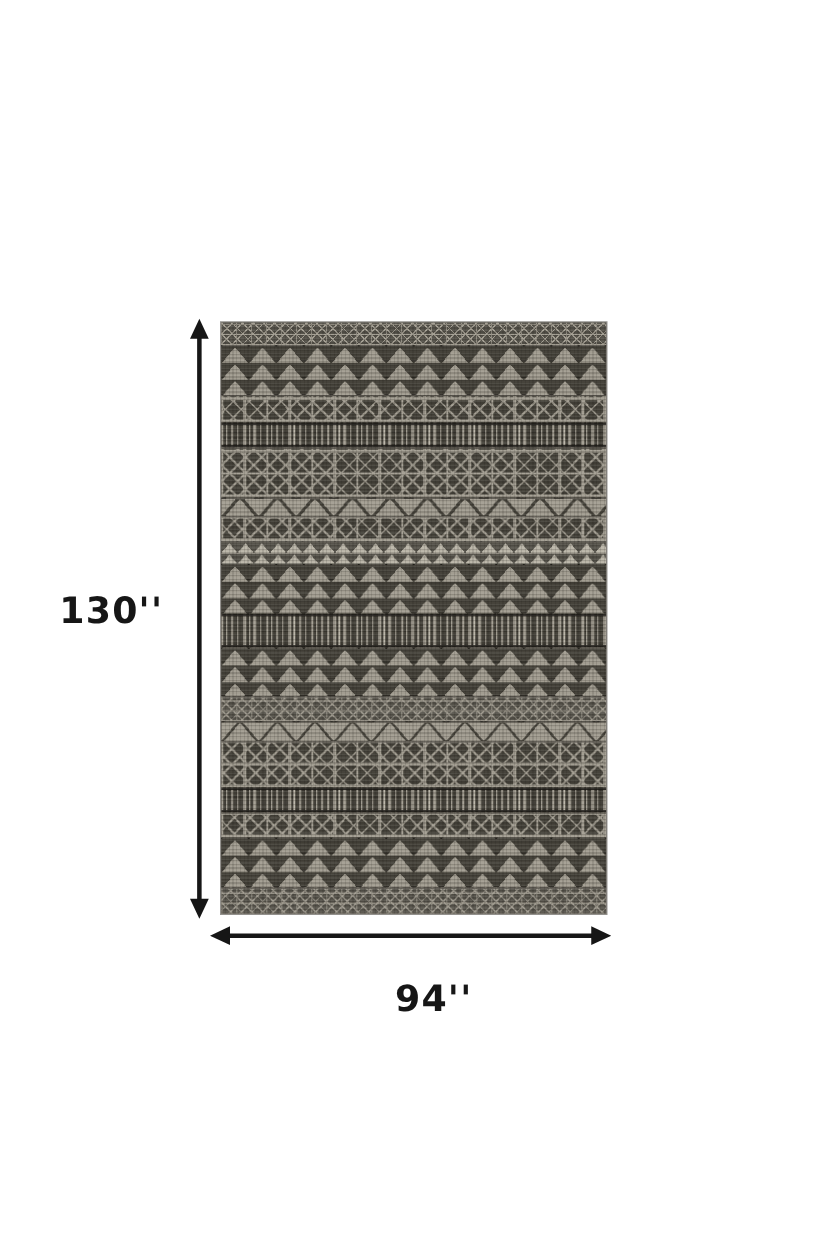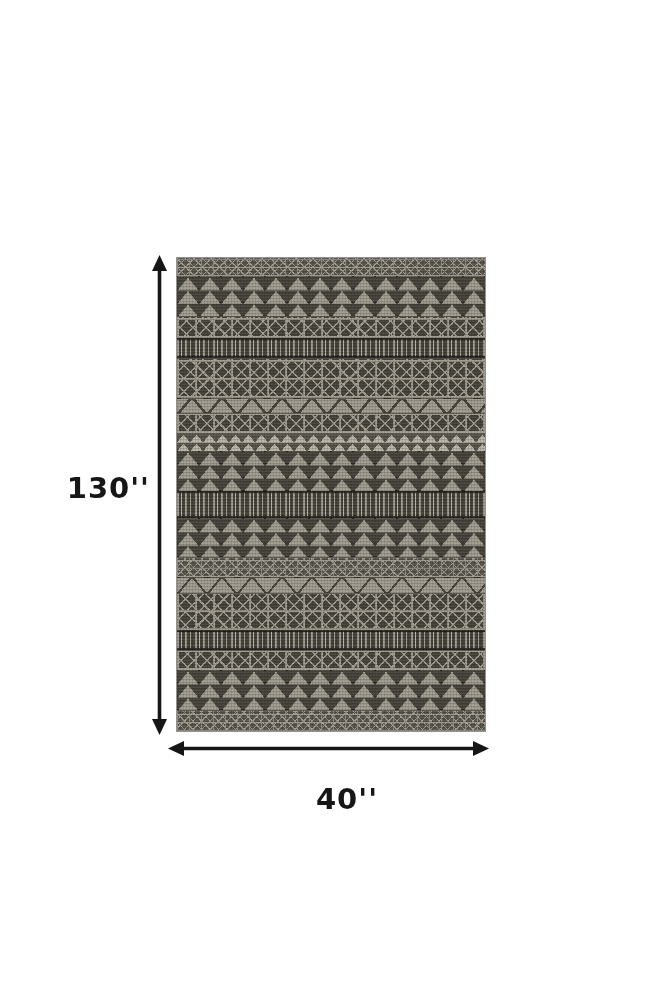--- a/index.html
+++ b/index.html
@@ -118,21 +118,21 @@
   .dim-label {
     position: absolute;
     color: var(--annotation, #161616);
     font-weight: 700;
     font-size: 29px;
     letter-spacing: 1px;
     text-align: center;
     line-height: 34px;
     font-family: "DejaVu Sans", "Liberation Sans", sans-serif;
   }
-  .dim-height { left: 28px;  top: 471px; width: 122px; text-align: right; }
+  .dim-height { left: 28px;  top: 471px; width: 122px; }
   .dim-width  { left: 286px; top: 782px; width: 122px; }
 </style>
 </head>
 <body>
 
 <div class="stage">
 
   <div class="rug" aria-label="Gray and ivory rug with horizontal bands of triangles, X-lattice boxes, zigzags and ikat fringe stripes">
       <div class="band band-lattice" style="height: 18px;"></div>
       <div class="band band-triangles" style="height: 40px;"></div>
@@ -161,15 +161,15 @@
   </svg>
 
   <svg class="arrow h-arrow" width="323" height="23" viewBox="0 0 323 23">
     <line x1="13" y1="11.5" x2="310" y2="11.5"></line>
     <polygon points="1,11.5 17,4 17,19"></polygon>
     <polygon points="322,11.5 306,4 306,19"></polygon>
   </svg>
 
   <div class="dim-label dim-height">130''</div>
 
-  <div class="dim-label dim-width">40''</div>
+  <div class="dim-label dim-width">94''</div>
 
 </div>
 
 </body></html>

